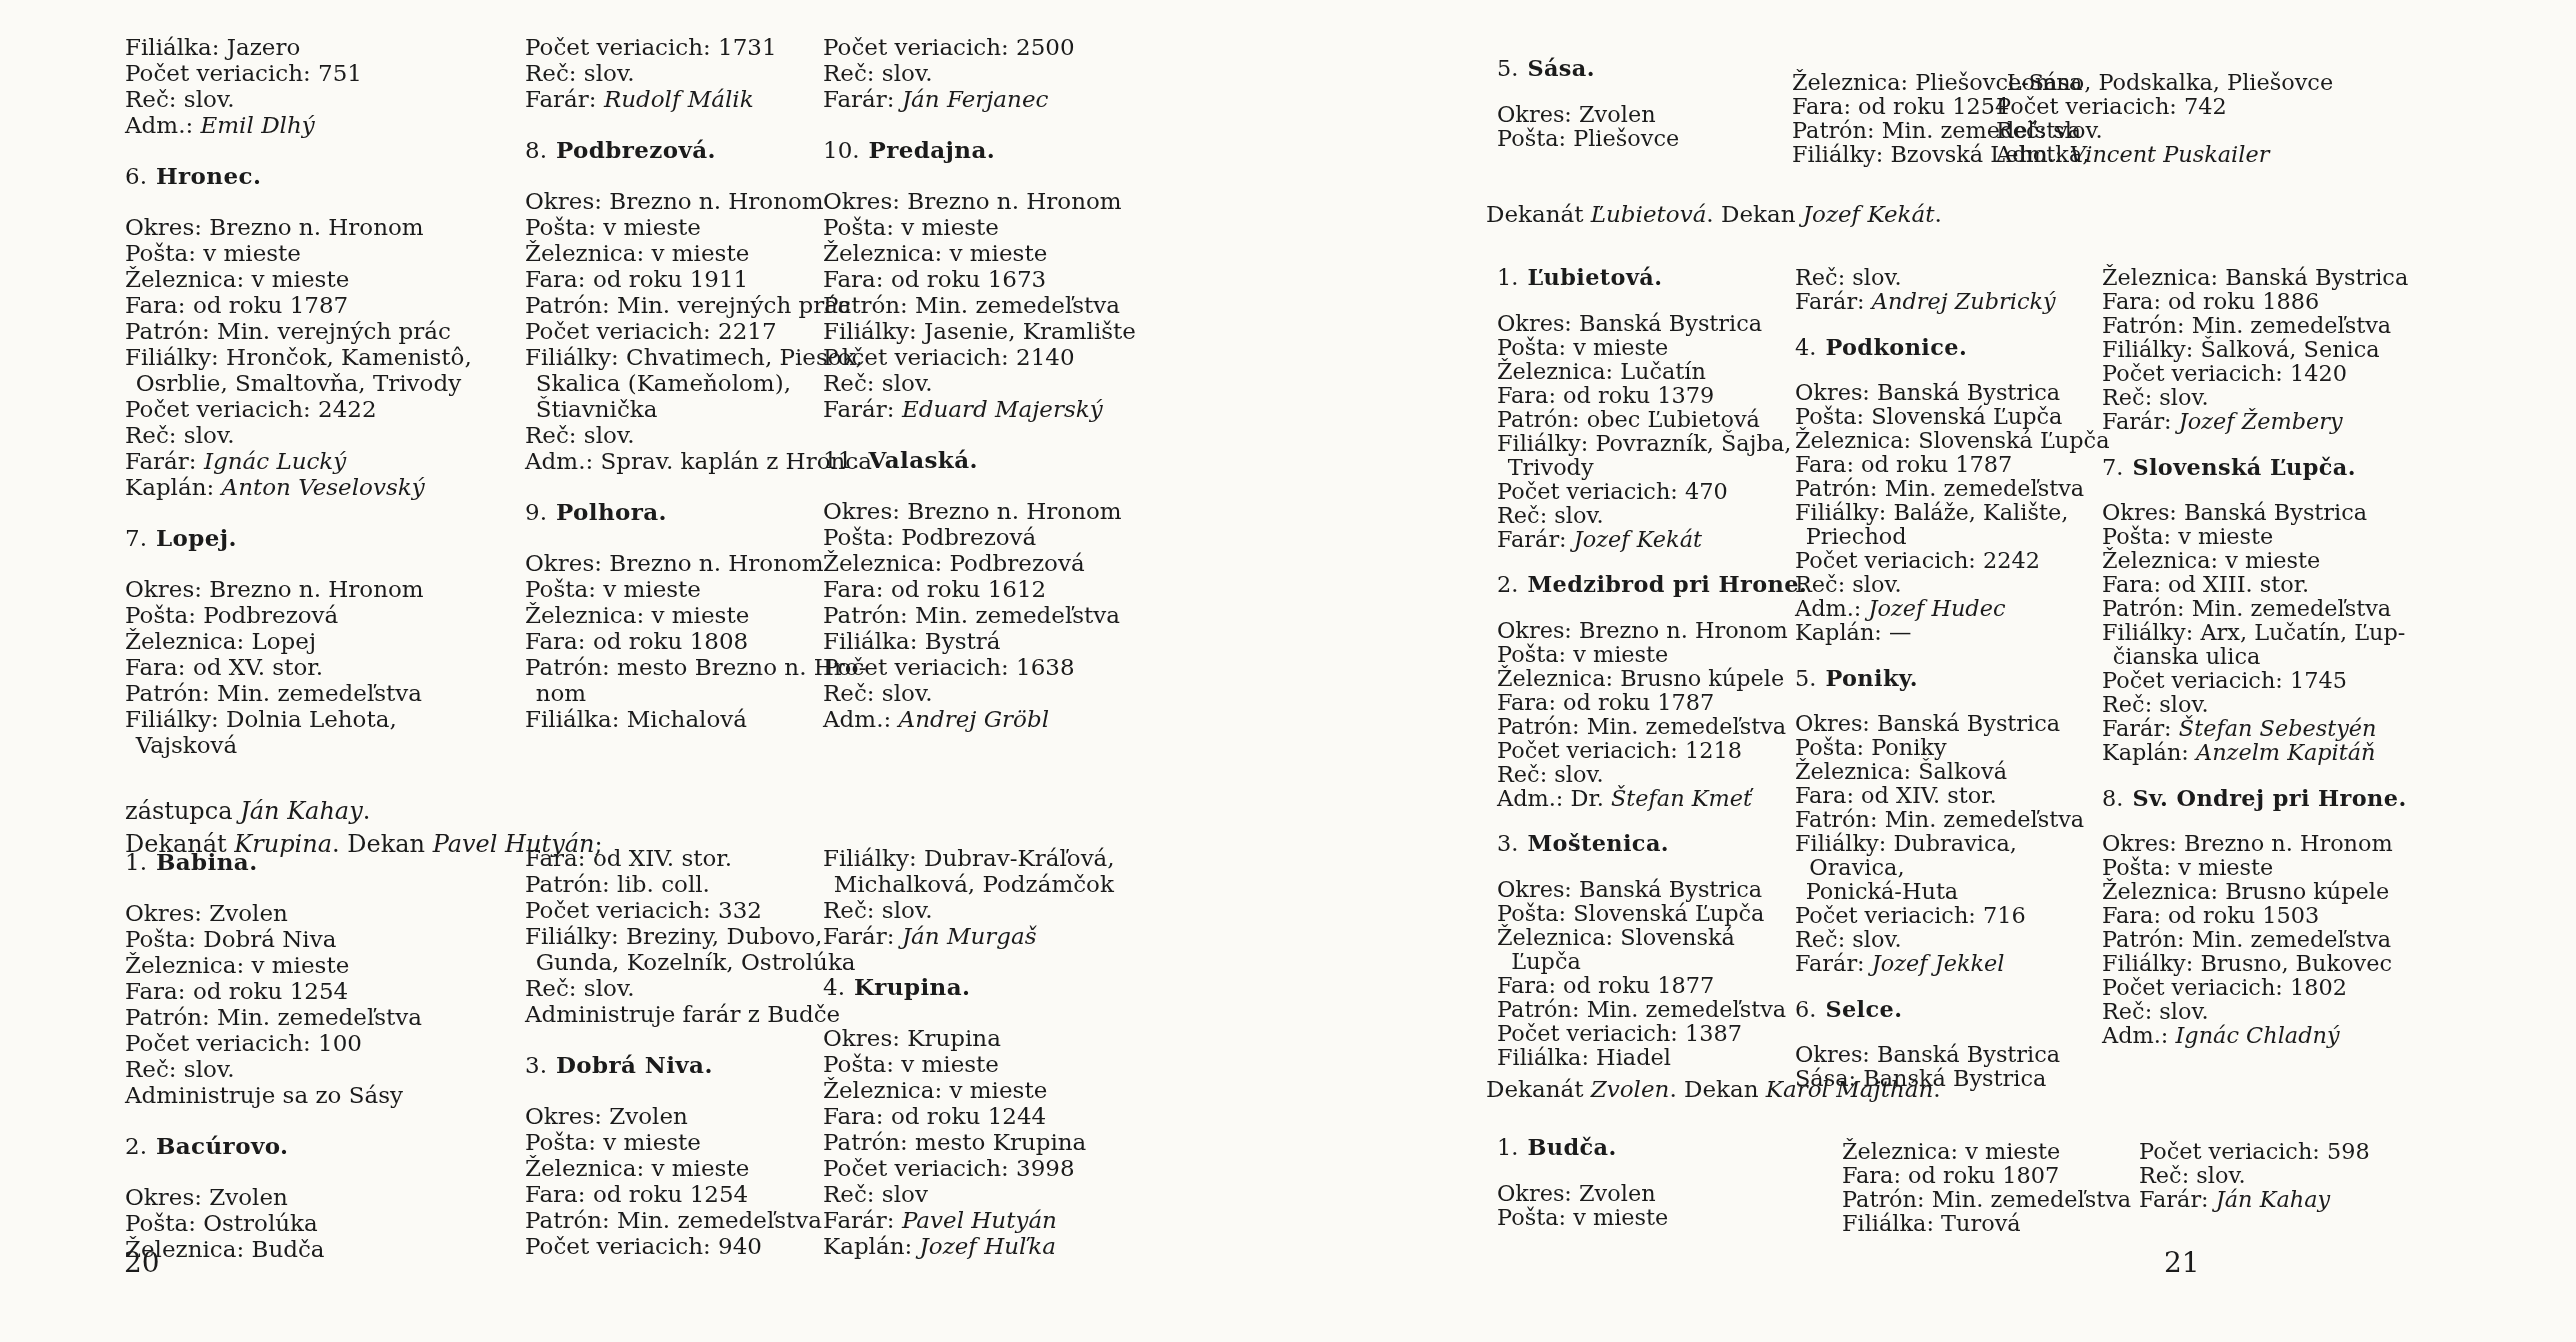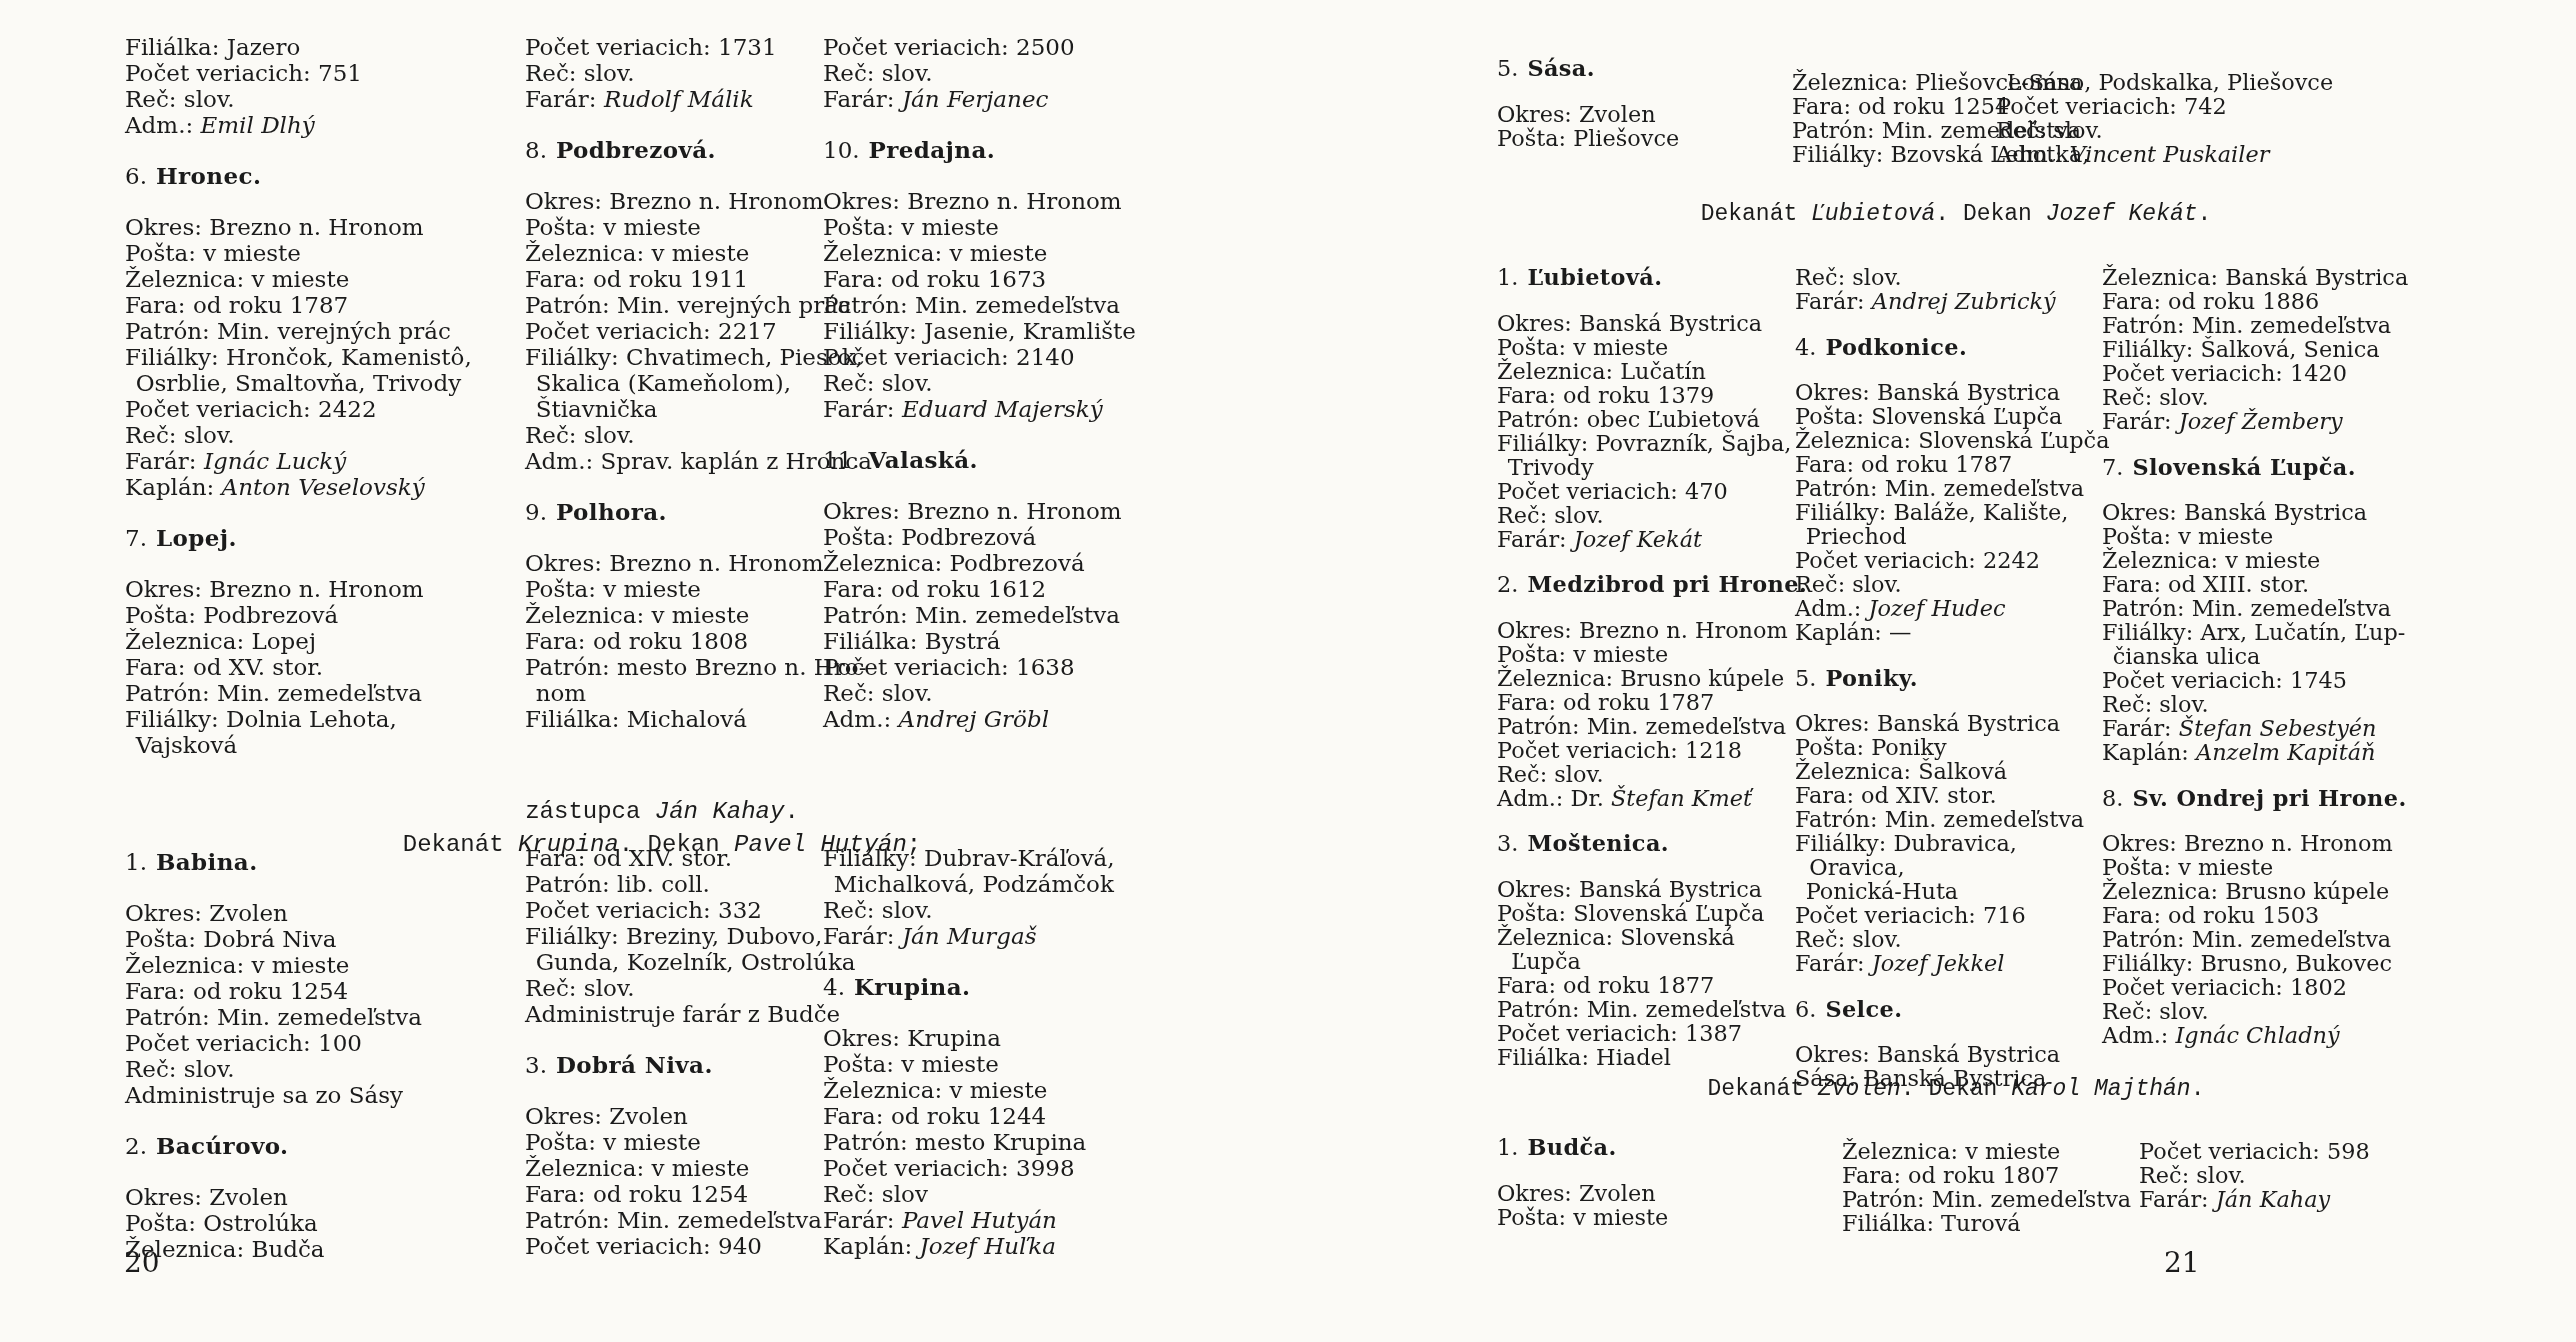--- a/index.html
+++ b/index.html
@@ -23,21 +23,21 @@
   .b-h{font-size:inherit;}
   .pg-left .b-h{margin:25px 0 25px 0;}
   .pg-right .b-h{margin:21.5px 0 21.5px 0;}
   .block:first-child .b-h{margin-top:0;}
   .b-h .num{font-weight:normal;margin-right:9px;}
   .b-h .ttl{font-weight:bold;letter-spacing:0.4px;}
   .ln{padding-left:14.3px;text-indent:-14.3px;}
   .ln.cont{margin-left:10.7px;}
   .ln i{font-style:italic;}
   
-  .dek{position:absolute;text-align:center;font-family:Liberation Mono, monospace;}
+  .dek{position:absolute;}
   .pg-left .dek{font-size:24px;line-height:33px;}
   .pg-right .dek{font-size:23px;line-height:30px;}
   .dek i{font-style:italic;}
   
   .pageno{position:absolute;font-size:28px;}
 </style>
 </head>
 <body>
 
 <div class="sheet">

